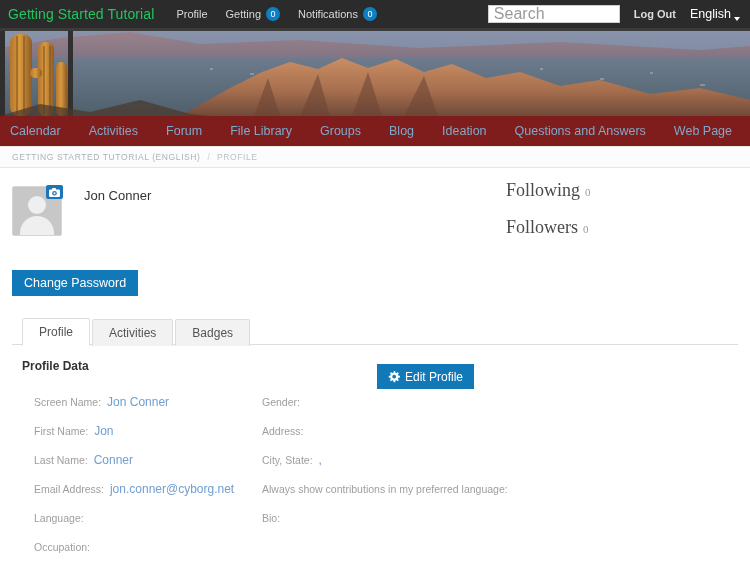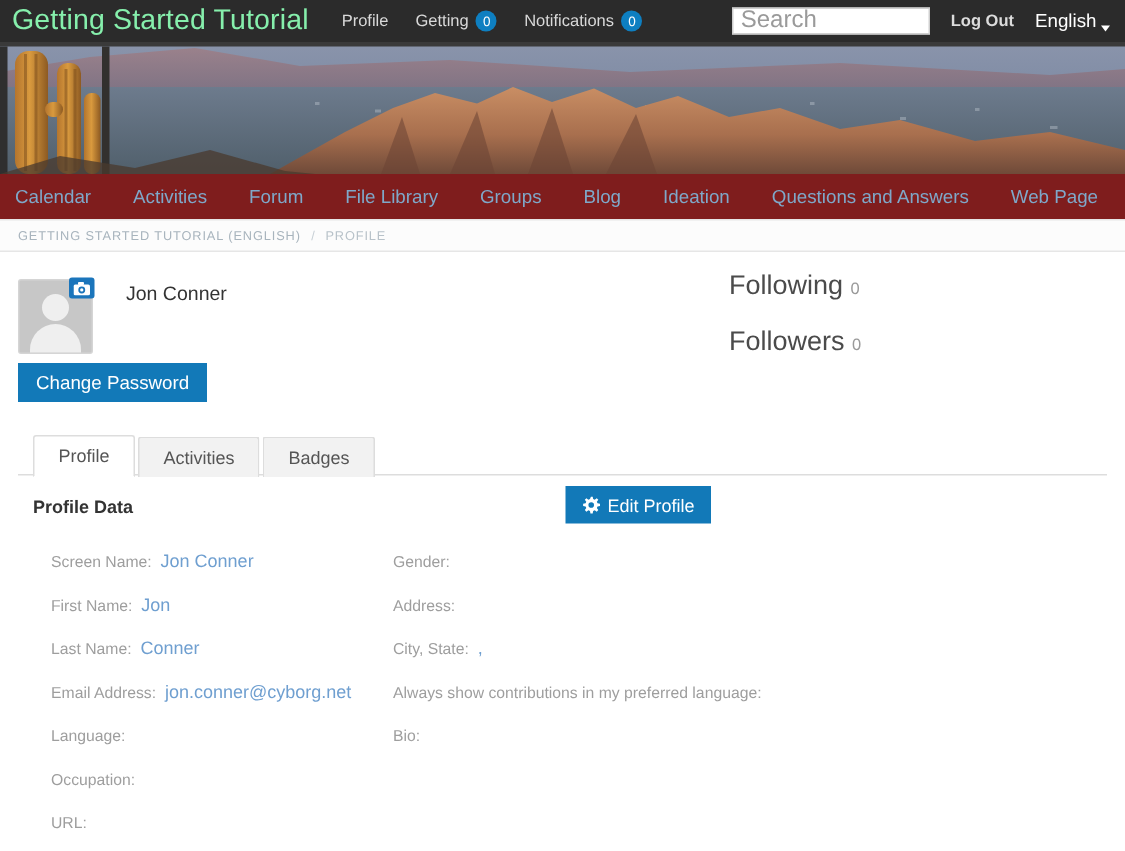--- a/index.html
+++ b/index.html
@@ -22,22 +22,22 @@
   .topbar {
     position: relative;
     height: 28px;
     background: #2b2b2b;
     display: flex;
     align-items: center;
     padding: 0 10px 0 8px;
     box-sizing: border-box;
   }
   .site-title {
-    color: #86efac;
-    font-size: 19px;
+    color: #22c55e;
+    font-size: 14px;
     letter-spacing: .1px;
     white-space: nowrap;
     margin-right: 22px;
   }
   .topnav {
     display: flex;
     align-items: center;
     gap: 18px;
   }
   .topnav-item {
@@ -227,33 +227,35 @@
   .btn {
     display: inline-flex;
     align-items: center;
     justify-content: center;
     background: #1279b8;
     color: #ffffff;
     border: none;
     font-family: "Liberation Sans", sans-serif;
     cursor: pointer;
     box-sizing: border-box;
+    margin-top: 12px;
   }
   .btn-change-password {
-    margin-top: 6px;
+    margin-top: 34px;
     height: 26px;
     padding: 0 12px;
     font-size: 12.5px;
   }
 
   
   .follow-stats {
     position: absolute;
-    left: 486px;
+    left: 506px;
     top: 12px;
+    font-family: Liberation Serif, serif;
   }
   .follow-row {
     font-size: 18px;
     color: #4b4b4b;
     margin-bottom: 16px;
     white-space: nowrap;
   }
   .follow-count {
     font-size: 11px;
     color: #9a9a9a;

